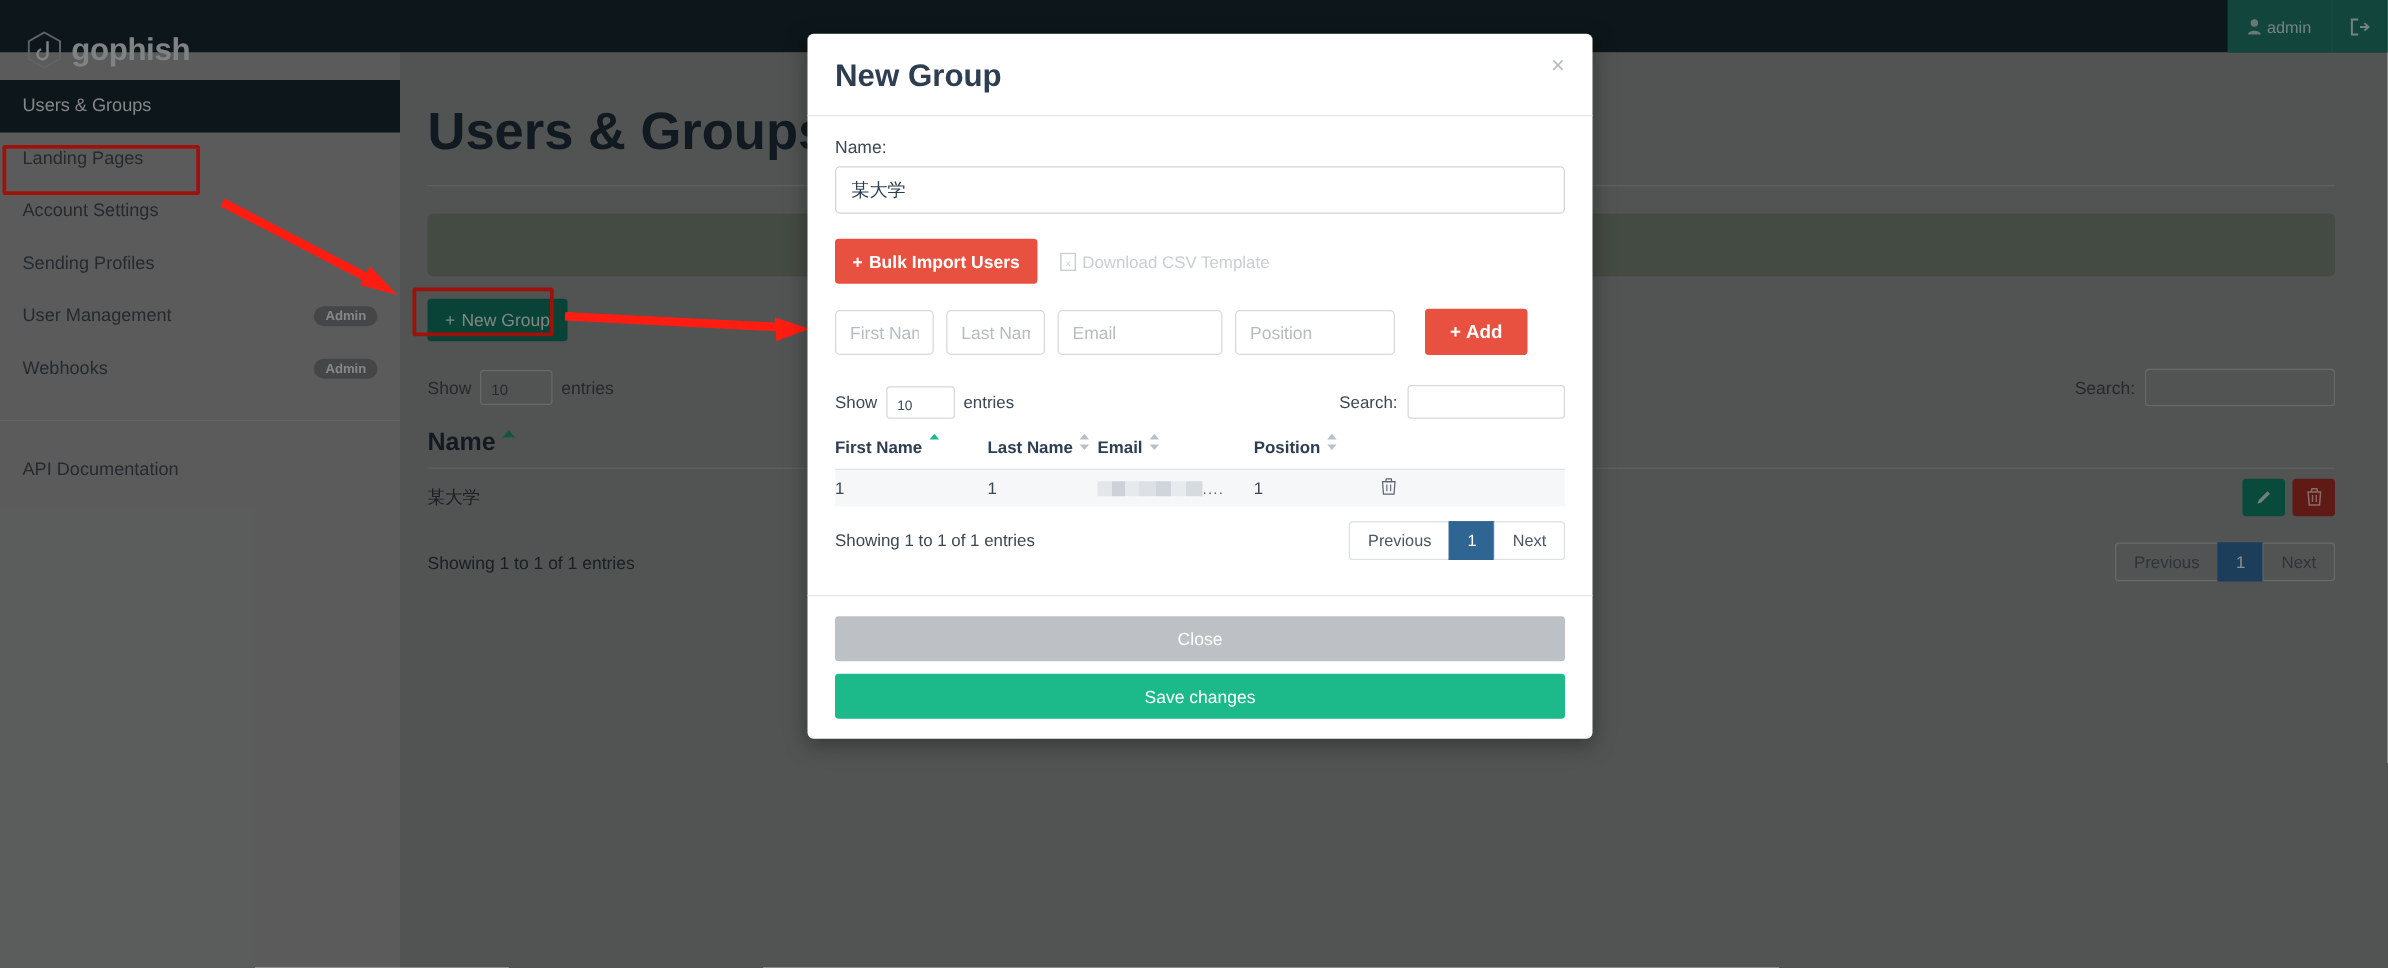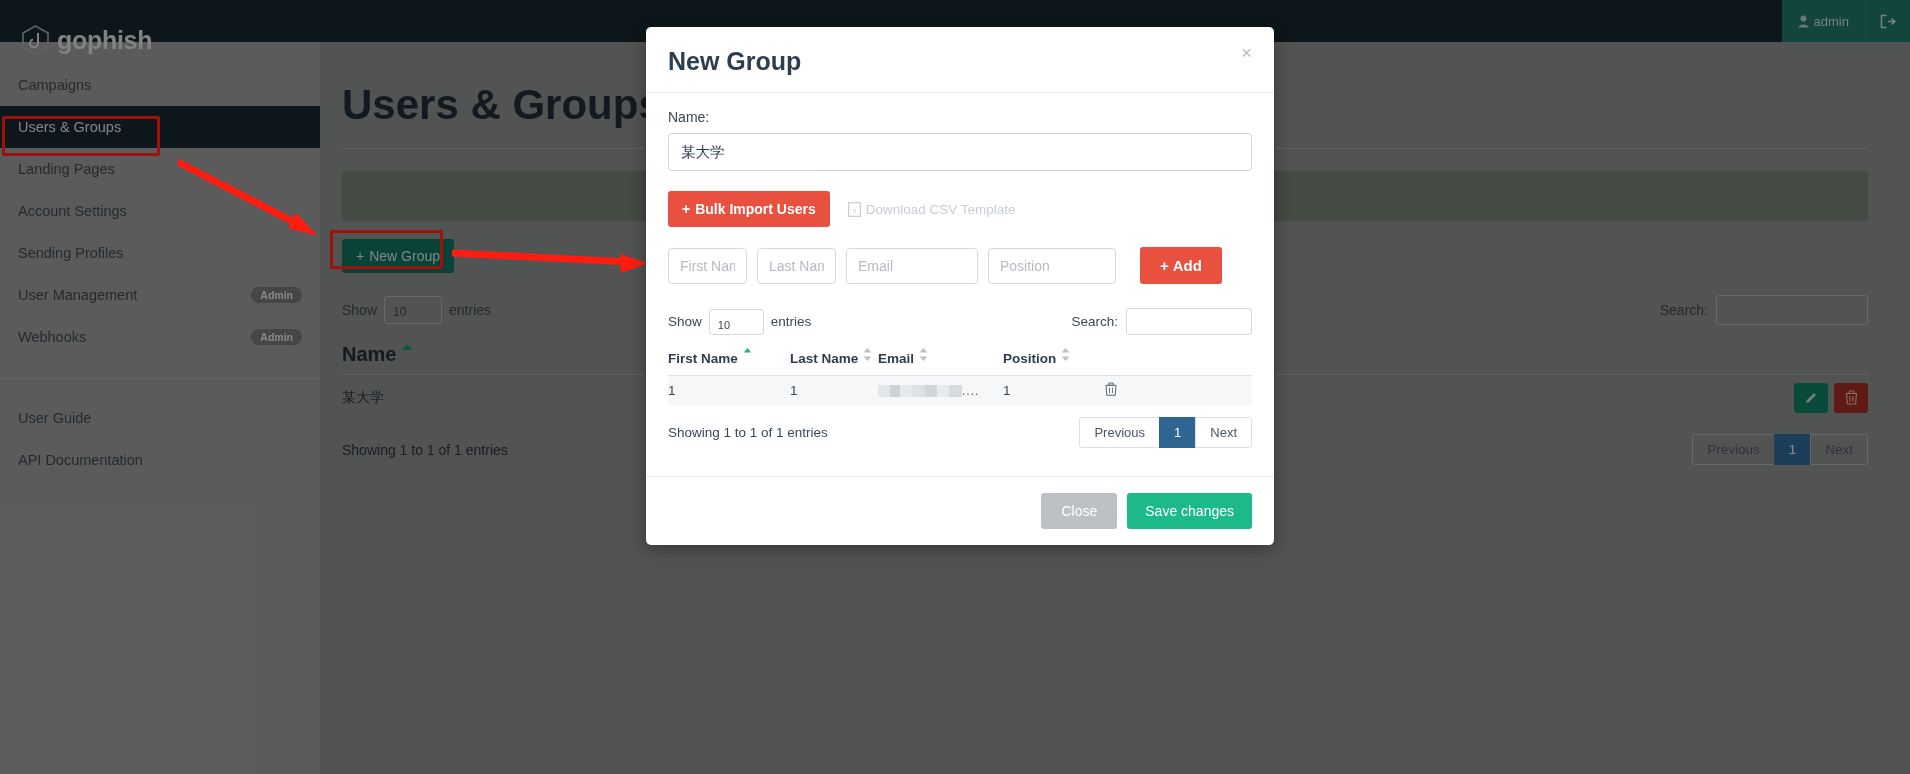--- a/index.html
+++ b/index.html
@@ -284,21 +284,21 @@
     border: 1px solid #dde1e4; padding: 7px 14px;
     font-size: 13px; color: #4b5663; background: #fff;
     margin-left: -1px;
   }
   .mpg.active { background: #2f6592; color: #fff; border-color: #2f6592; }
   .mpg.first { border-radius: 3px 0 0 3px; }
   .mpg.last { border-radius: 0 3px 3px 0; }
 
   .modal-foot {
     border-top: 1px solid #e6e6e6;
-    padding: 16px 22px; display: flex; justify-content: flex-end; gap: 10px;
+    padding: 16px 22px; display: flex; justify-content: flex-end; gap: 10px; flex-direction: column;
   }
   .btn-close {
     background: #bdc1c5; color: #fff; border: none; border-radius: 3px;
     font-size: 14px; padding: 10px 20px;
   }
   .btn-save {
     background: #1cb98a; color: #fff; border: none; border-radius: 3px;
     font-size: 14px; padding: 10px 18px;
   }
 </style>
@@ -327,23 +327,20 @@
         <svg class="logout-ico" viewBox="0 0 16 15">
           <path d="M6.5 1.5 H1.5 V13.5 H6.5" fill="none" stroke="#bcd4cd" stroke-width="1.6"></path>
           <path d="M8 7.5 H14.5 M11.5 4.5 L14.8 7.5 L11.5 10.5" fill="none" stroke="#bcd4cd" stroke-width="1.6"></path>
         </svg>
       </div>
     </div>
   </div>
 
   <div class="sidebar">
     <div class="nav-spacer"></div>
-    <div class="nav-item">
-      <span>Campaigns</span>
-    </div>
     <div class="nav-item active">
       <span>Users &amp; Groups</span>
     </div>
     <div class="nav-item">
       <span>Landing Pages</span>
     </div>
     <div class="nav-item">
       <span>Account Settings</span>
     </div>
     <div class="nav-item">
@@ -351,23 +348,20 @@
     </div>
     <div class="nav-item">
       <span>User Management</span>
       <span class="nav-badge">Admin</span>
     </div>
     <div class="nav-item">
       <span>Webhooks</span>
       <span class="nav-badge">Admin</span>
     </div>
     <div class="nav-sep"></div>
-    <div class="nav-item">
-      <span>User Guide</span>
-    </div>
     <div class="nav-item">
       <span>API Documentation</span>
     </div>
   </div>
 
   <div class="content">
     <h1 class="page-title">Users &amp; Groups</h1>
     <div class="title-rule"></div>
     <div class="alert-box"></div>
 

